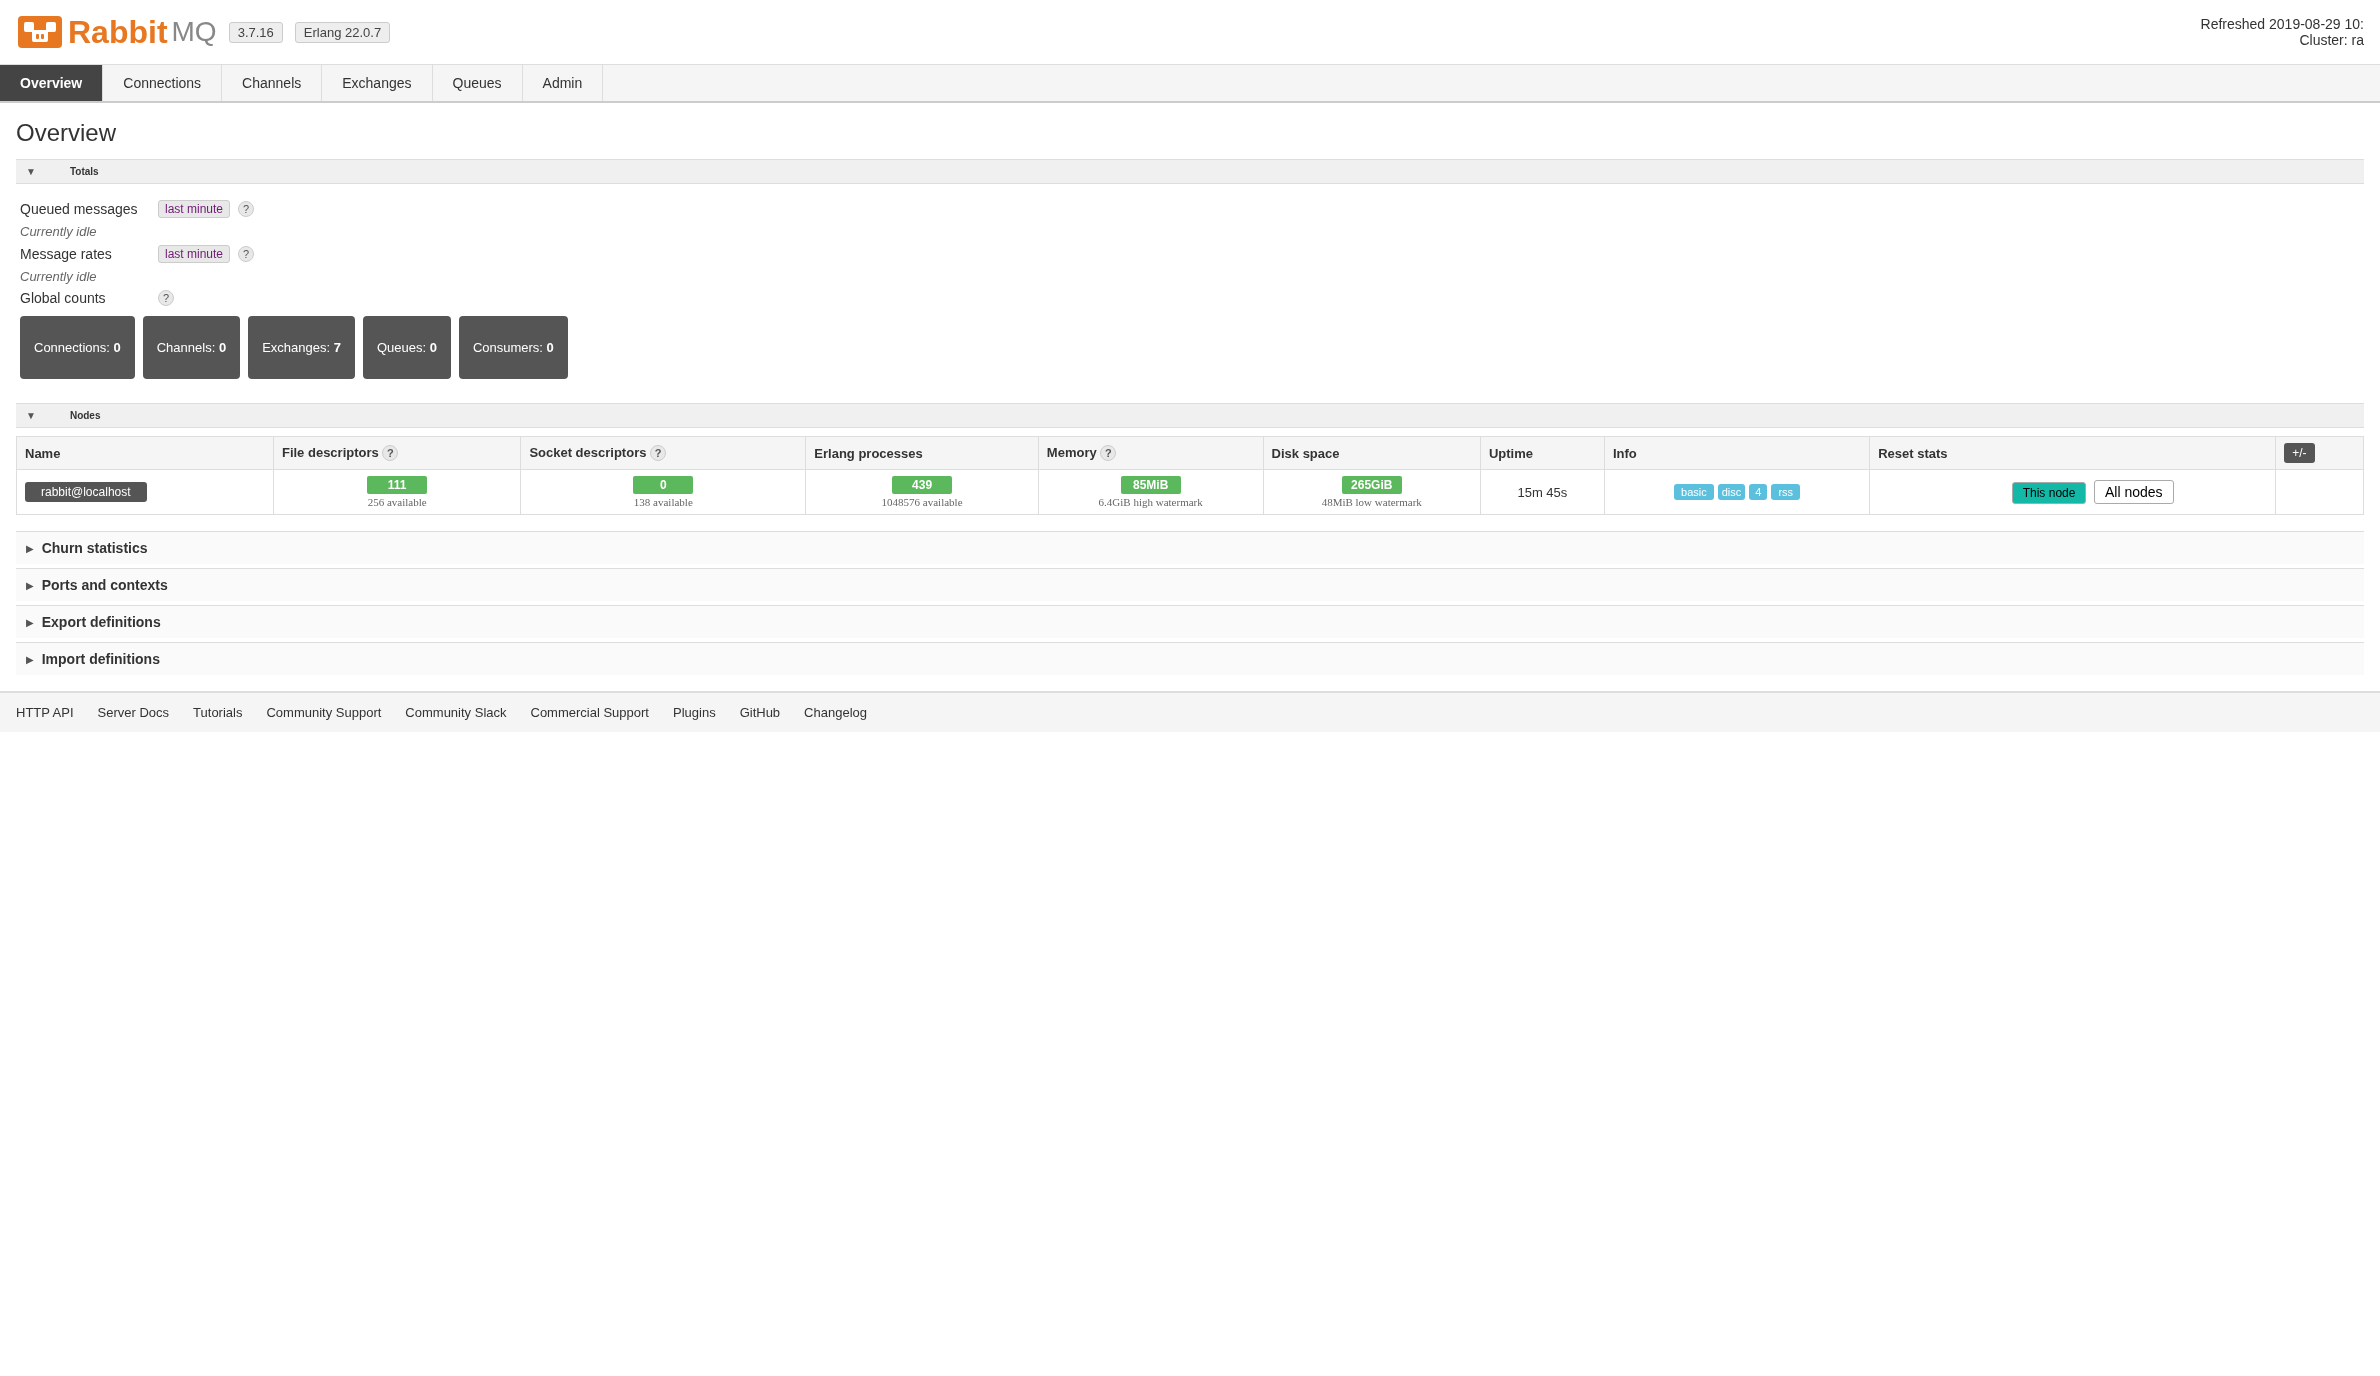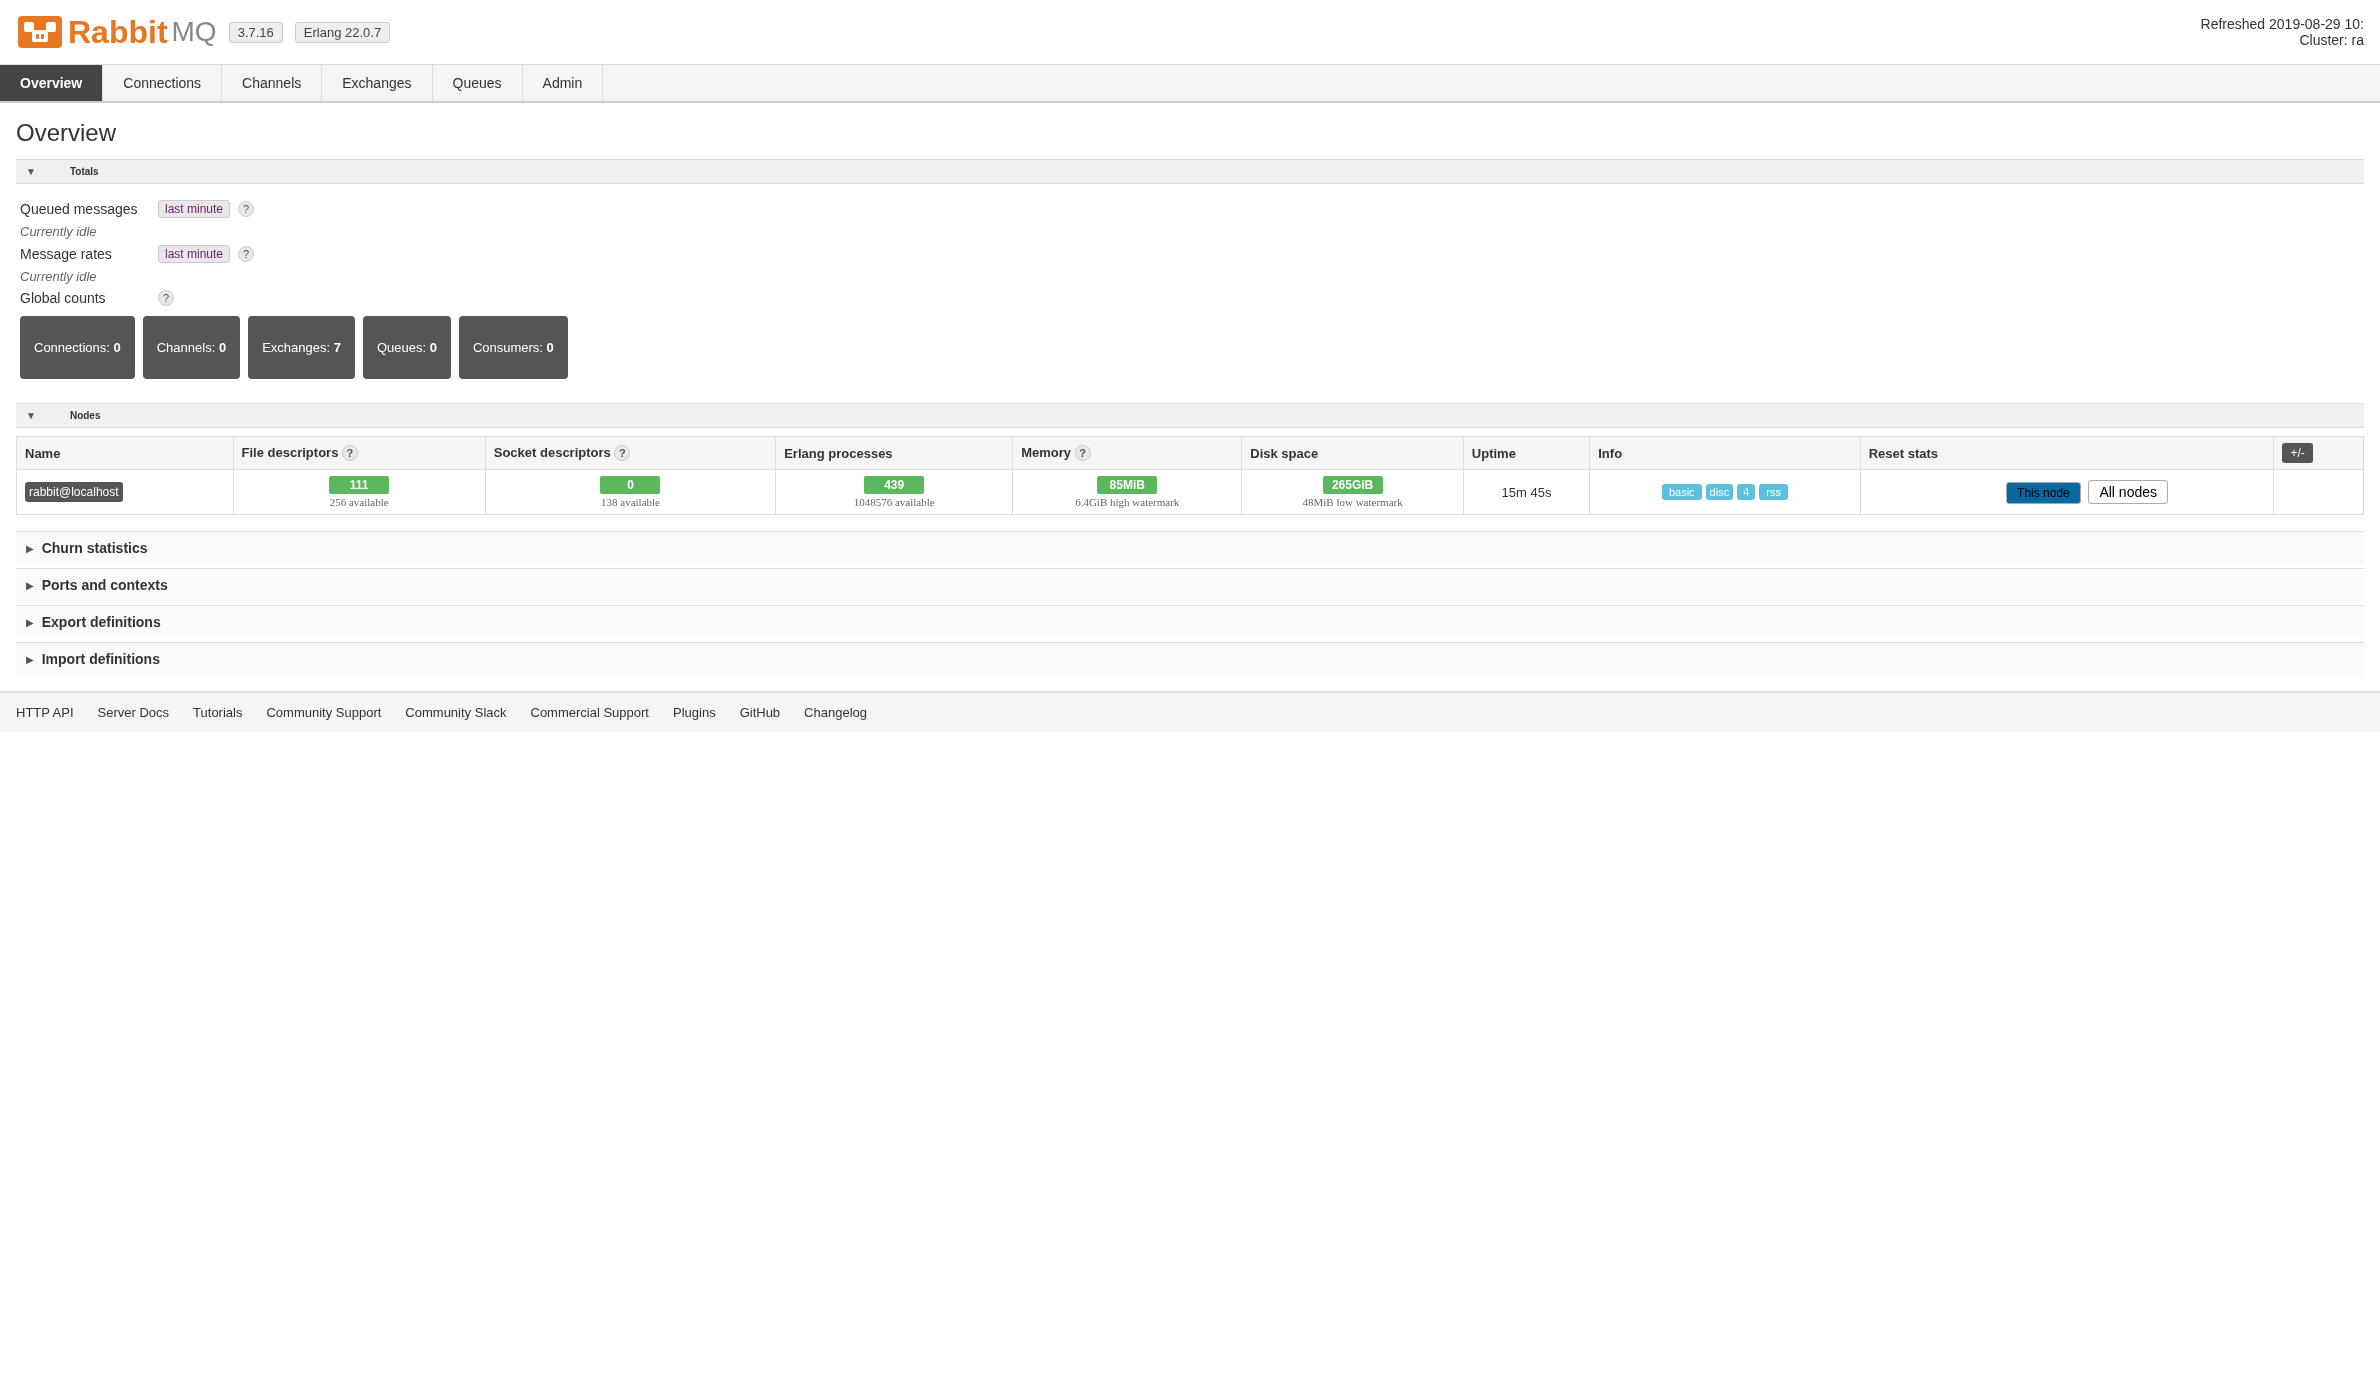--- a/index.html
+++ b/index.html
@@ -177,21 +177,21 @@
       padding: 6px 8px;
       vertical-align: middle;
       text-align: center;
     }
     .nodes-table td:first-child {
       text-align: left;
     }
     .node-name-badge {
       background: #555;
       color: #fff;
-      padding: 3px 4px;
+      padding: 3px 16px;
       border-radius: 3px;
       font-size: 12px;
       display: inline-block;
     }
     .green-bar-container {
       display: flex;
       flex-direction: column;
       align-items: center;
       gap: 2px;
     }
@@ -246,21 +246,21 @@
     }
     .info-badge-rss {
       background: #5bc0de;
       color: #fff;
       padding: 2px 7px;
       border-radius: 3px;
       font-size: 11px;
       cursor: pointer;
     }
     .btn-this-node {
-      background: #0369a1;
+      background: #14b8a6;
       border: 1px solid #aaa;
       border-radius: 3px;
       padding: 3px 10px;
       font-size: 12px;
       cursor: pointer;
       margin-right: 4px;
       margin-left: 40px;
     }
     .btn-all-nodes {
       background: #fff;

